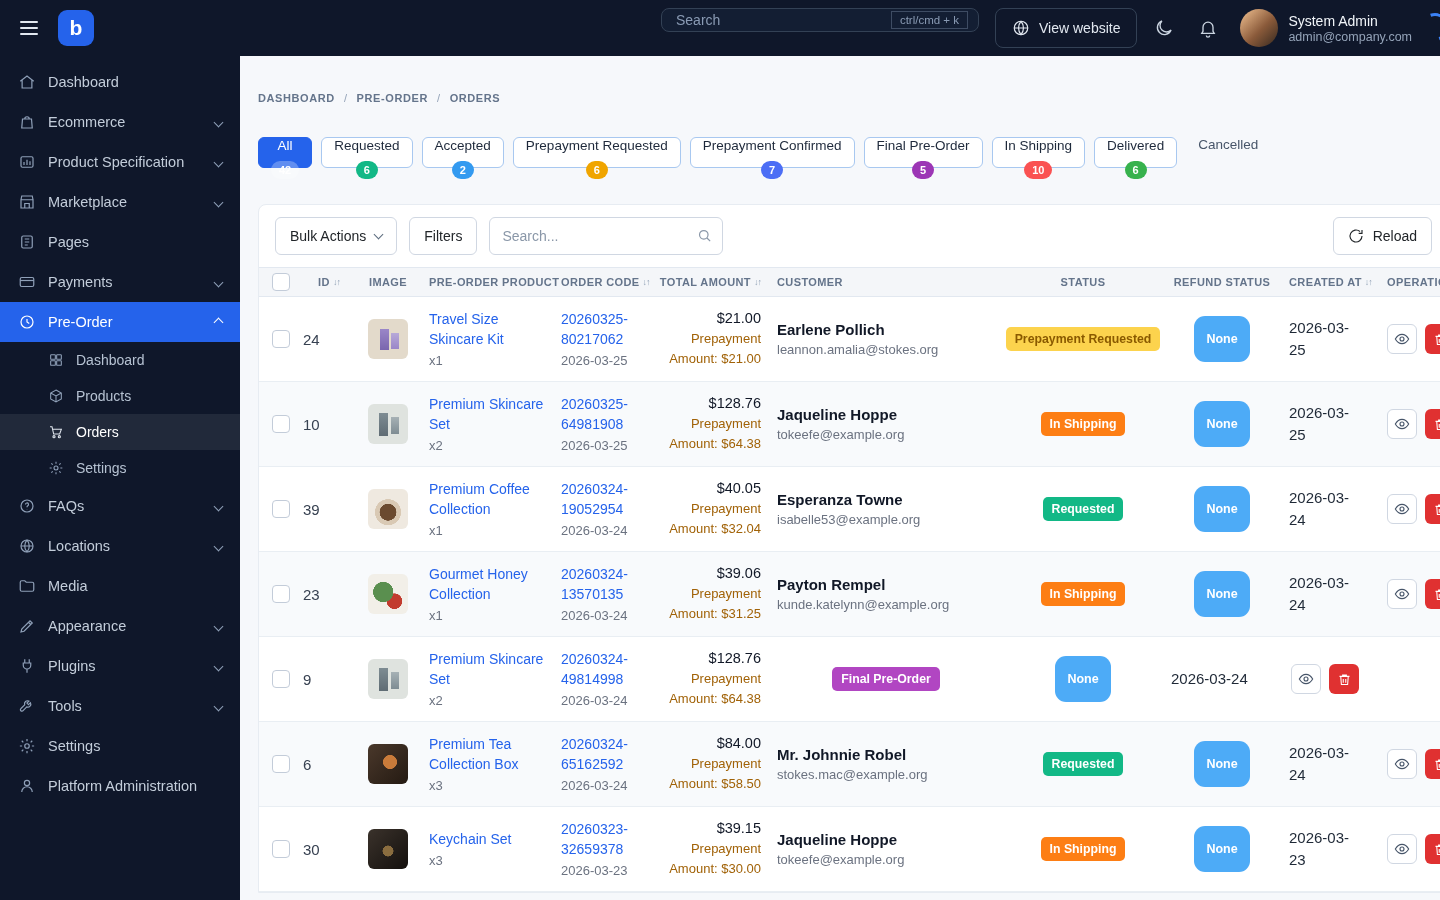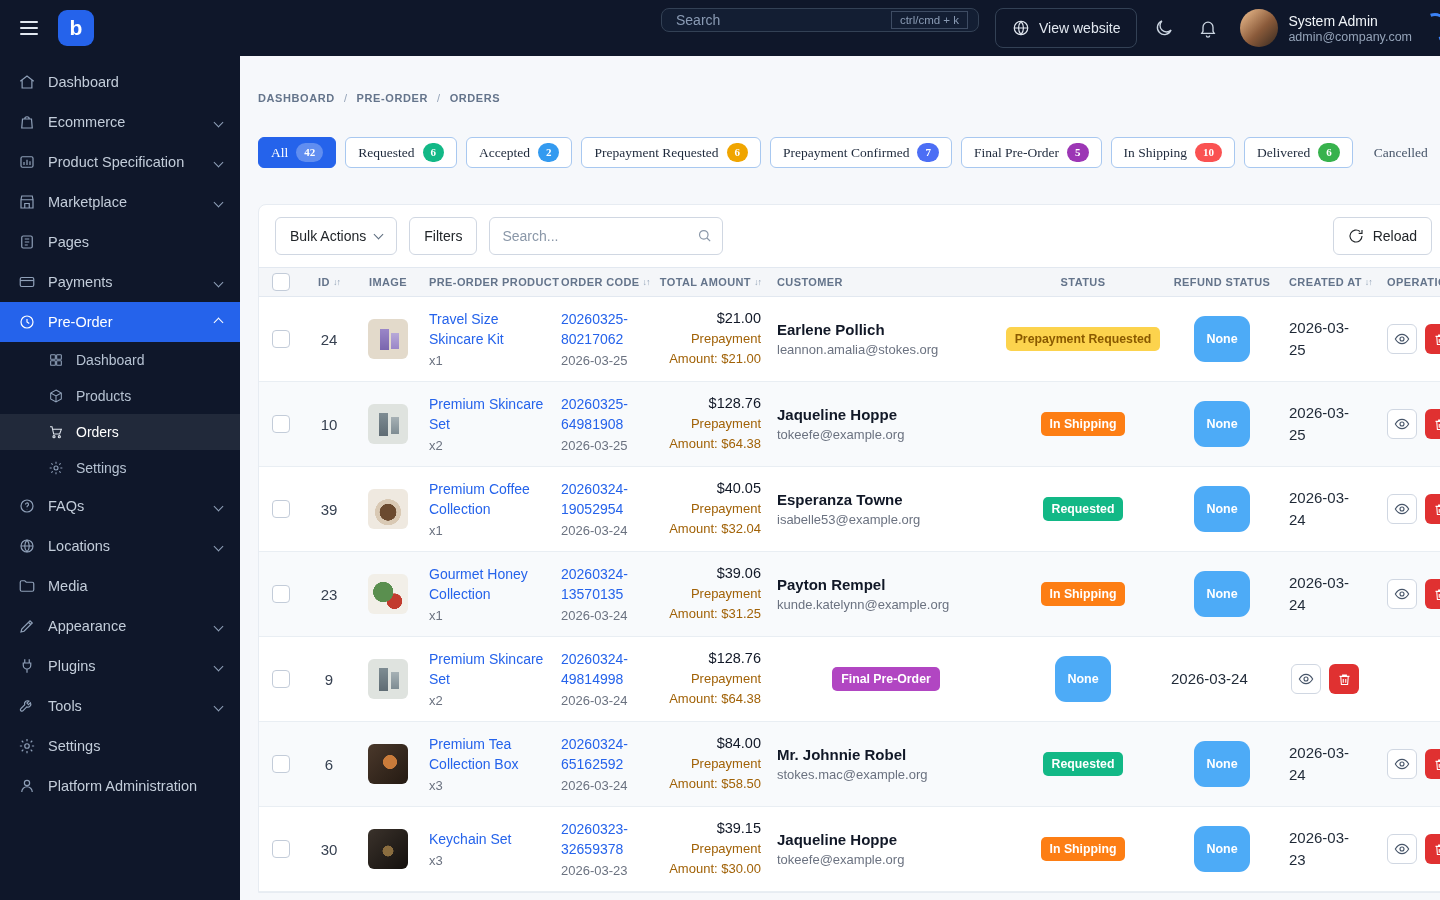--- a/index.html
+++ b/index.html
@@ -38,21 +38,21 @@
   .ssub .sitem.subactive { background:rgba(255,255,255,0.08); color:#fff; }
   .ssub .sitem.subactive .sicon { color:#e2e8f0; }
 
   
   .main { position:absolute; left:240px; top:56px; right:0; bottom:0; overflow:hidden; padding:36px 0 0 18px; }
   .breadcrumb { display:flex; align-items:center; font-size:11px; font-weight:bold; letter-spacing:.6px; color:#64748b; }
   .breadcrumb .bsep { margin:0 9px; color:#94a3b8; font-weight:normal; }
   .breadcrumb .bc-link { cursor:pointer; }
 
   .filters { display:flex; align-items:center; gap:9px; margin-top:33px; }
-  .ftab { display:flex; align-items:center; gap:8px; height:31px; padding:0 12px; background:#fff; border:1px solid #a8c8f0; border-radius:6px; font-size:13.5px; color:#1e293b; cursor:pointer; white-space:nowrap; font-family:Liberation Serif, serif; }
+  .ftab { display:flex; align-items:center; gap:8px; height:31px; padding:0 12px; background:#fff; border:1px solid #a8c8f0; border-radius:6px; font-size:13.5px; color:#1e293b; cursor:pointer; white-space:nowrap; font-family:Liberation Sans, sans-serif;flex-direction:column; }
   .ftab.active { background:#2563eb; border-color:#2563eb; color:#fff; }
   .ftab.plain { border:none; background:transparent; color:#475569; }
   .fbadge { border-radius:20px; padding:2px 8px; font-size:11px; font-weight:bold; color:#fff; line-height:1.3; }
   .fb-all { background:rgba(255,255,255,.28); }
   .fb-teal { background:#12b886; } .fb-blue { background:#339af0; } .fb-amber { background:#f0a500; }
   .fb-indigo { background:#4c6ef5; } .fb-purple { background:#9c36b5; } .fb-red { background:#fa5252; } .fb-green { background:#37b24d; }
 
   .card { margin-top:36px; width:1228px; background:#fff; border:1px solid #e7ecf2; border-radius:8px 8px 0 0; }
   .toolbar { position:relative; display:flex; align-items:center; gap:12px; padding:12px 16px; }
   .tbtn { display:flex; align-items:center; gap:9px; height:38px; padding:0 14px; background:#fff; border:1px solid #d0d7e2; border-radius:6px; font-size:14px; color:#212529; cursor:pointer; font-family:"Liberation Sans", sans-serif; }
@@ -64,21 +64,21 @@
   .reload { position:absolute; right:53px; top:12px; }
 
   .thead, .trow { display:grid; grid-template-columns:44px 52px 66px 140px 108px 100px 234px 160px 118px 96px 110px; align-items:center; }
   .thead { height:30px; background:#f4f6f9; border-top:1px solid #e2e8f0; border-bottom:1px solid #e2e8f0; font-size:11px; font-weight:bold; letter-spacing:.4px; color:#64748b; text-transform:uppercase; }
   .thead > div { display:flex; align-items:center; gap:3px; white-space:nowrap; }
   .sort { font-size:9px; color:#94a3b8; letter-spacing:-1px; cursor:pointer; }
   .h-center { justify-content:center; } .h-right { justify-content:flex-end; padding-right:8px; }
   .h-left { padding-left:8px; }
   .trow { height:85px; border-bottom:1px solid #e9eef3; }
   .trow.alt { background:#f8fafc; } 
-  .cell-id { font-size:15px; color:#374151; text-align:center; }
+  .cell-id { font-size:15px; color:#374151; text-align:left; }
   .checkwrap { display:flex; justify-content:center; }
   input[type=checkbox] { appearance:none; width:18px; height:18px; border:1.5px solid #c3ccd9; border-radius:4px; background:#fff; cursor:pointer; }
   .thumb { width:40px; height:40px; border-radius:6px; margin:0 auto; }
   .t1 { background-color:#e3dacb; background-image:linear-gradient(#9a86c8,#7a66ae),linear-gradient(#b7a9d8,#9a86c8); background-size:9px 21px,8px 16px; background-position:12px 10px,23px 14px; background-repeat:no-repeat; }
   .t2 { background-color:#dfe3df; background-image:linear-gradient(#7e8c93,#5f6c74),linear-gradient(#a6b1b5,#7e8c93); background-size:9px 23px,8px 17px; background-position:11px 9px,23px 13px; background-repeat:no-repeat; }
   .t3 { background-color:#efe9e0; background-image:radial-gradient(circle at 50% 58%, #6b4a2f 0 27%, #d9c9b4 28% 42%, transparent 43%); }
   .t4 { background-color:#f2efe8; background-image:radial-gradient(circle at 38% 45%, #5a8f4f 0 30%, transparent 31%),radial-gradient(circle at 66% 68%, #c23b2e 0 20%, transparent 21%); }
   .t6 { background-image:radial-gradient(circle at 55% 45%, #c97b3a 0 22%, transparent 23%),linear-gradient(135deg,#4a382b,#241a12); }
   .t7 { background-image:radial-gradient(circle at 50% 55%, #8a6d3f 0 18%, transparent 19%),linear-gradient(135deg,#3a322b,#14100d); }
   .plink { color:#2563eb; font-size:14px; line-height:1.4; cursor:pointer; }

